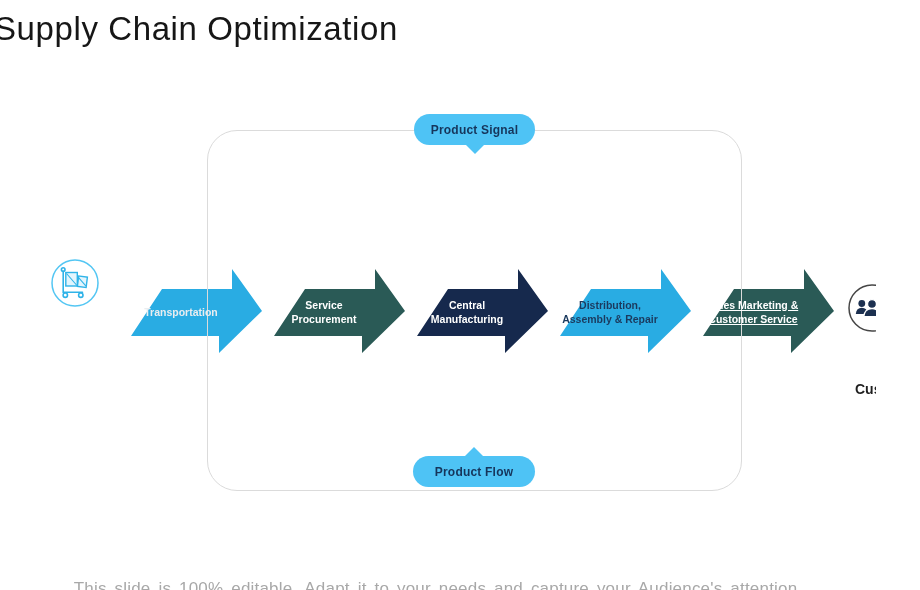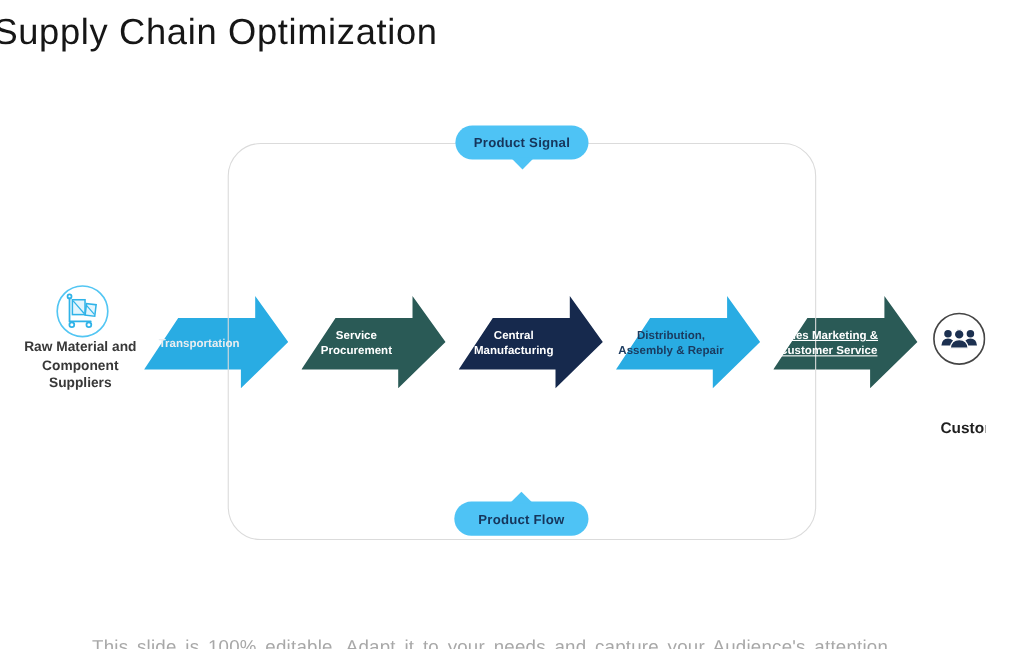--- a/index.html
+++ b/index.html
@@ -2,21 +2,21 @@
 <html><head>
 <meta charset="utf-8">
 <style>
   :root{
     --badge-blue:#4EC3F5;
     --border-gray:#DBDBDB;
   }
   html,body{margin:0;padding:0;background:#fff;}
   .stage{
     position:relative;width:876px;height:590px;background:#ffffff;
-    overflow:hidden;font-family:"Liberation Sans",sans-serif;padding-left:20px;
+    overflow:hidden;font-family:"Liberation Sans",sans-serif;
   }
   
   .title{
     position:absolute;left:-6px;top:10px;margin:0;
     font-size:33px;font-weight:400;letter-spacing:.6px;color:#161616;
     white-space:nowrap;
   }
   
   .frame{
     position:absolute;left:207px;top:130px;width:533px;height:359px;
@@ -97,23 +97,20 @@
     </g>
     <g stroke="#2FB3E8" stroke-width="1.4" fill="#E3F5FD">
       <rect x="16.8" y="15.5" width="11.5" height="13.5"></rect>
       <rect x="29" y="19.5" width="8.8" height="10.5" transform="rotate(7 33.4 24.7)"></rect>
     </g>
     <g stroke="#2FB3E8" stroke-width="1.1" fill="none">
       <path d="M17.5 16.5 L27.5 28"></path>
       <path d="M29.8 20.8 L36.8 28.8"></path>
     </g>
   </svg>
-  <div class="left-node-label">Raw Material and
-Component
-Suppliers</div>
 
   <svg class="arrow a0" viewBox="0 0 134 86">
     <polygon points="31,21 101,21 101,1 131,43 88,85 88,68 0,68" fill="#29ACE3"></polygon>
   </svg>
   <div class="arrow-label l0" style="color: rgb(233, 237, 240);">Transportation</div>
 
   <svg class="arrow a1" viewBox="0 0 134 86">
     <polygon points="31,21 101,21 101,1 131,43 88,85 88,68 0,68" fill="#2A5A56"></polygon>
   </svg>
   <div class="arrow-label l1" style="color: rgb(255, 255, 255);">Service

